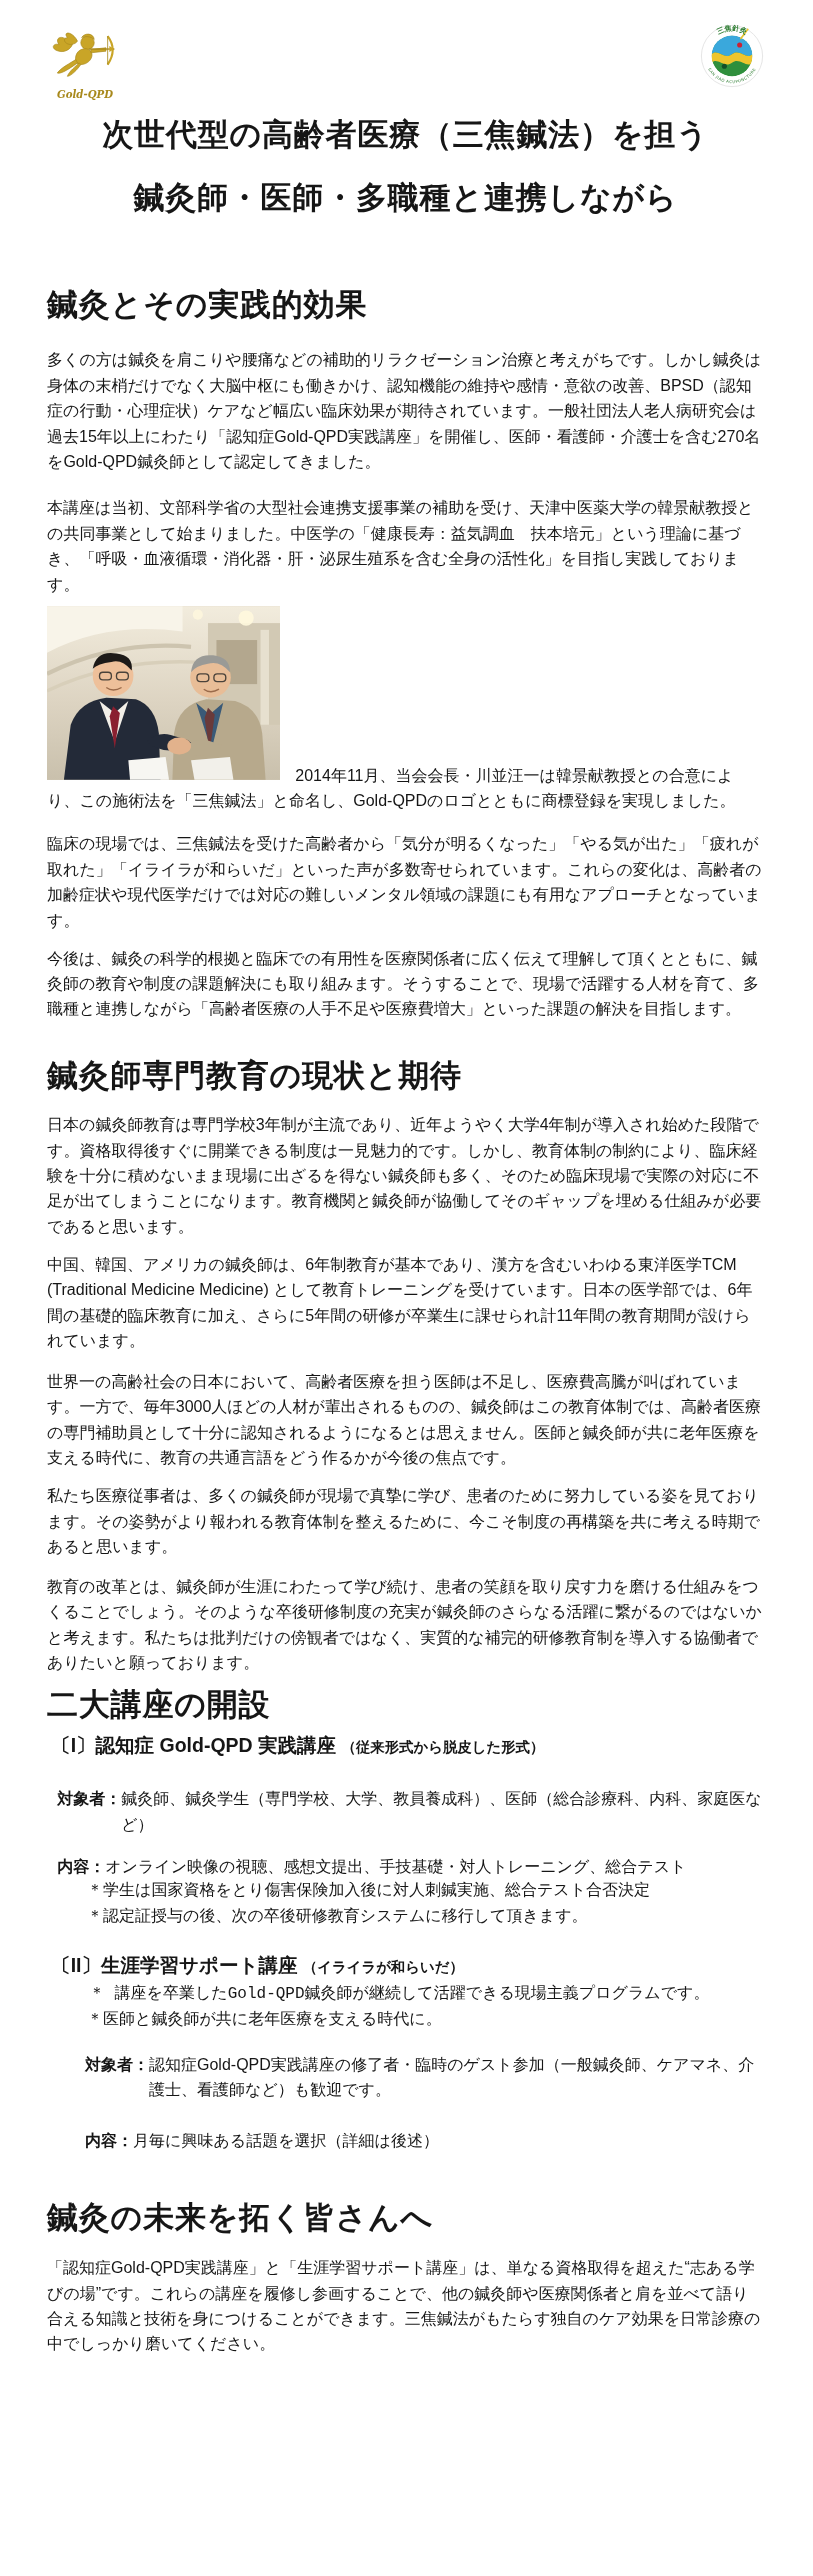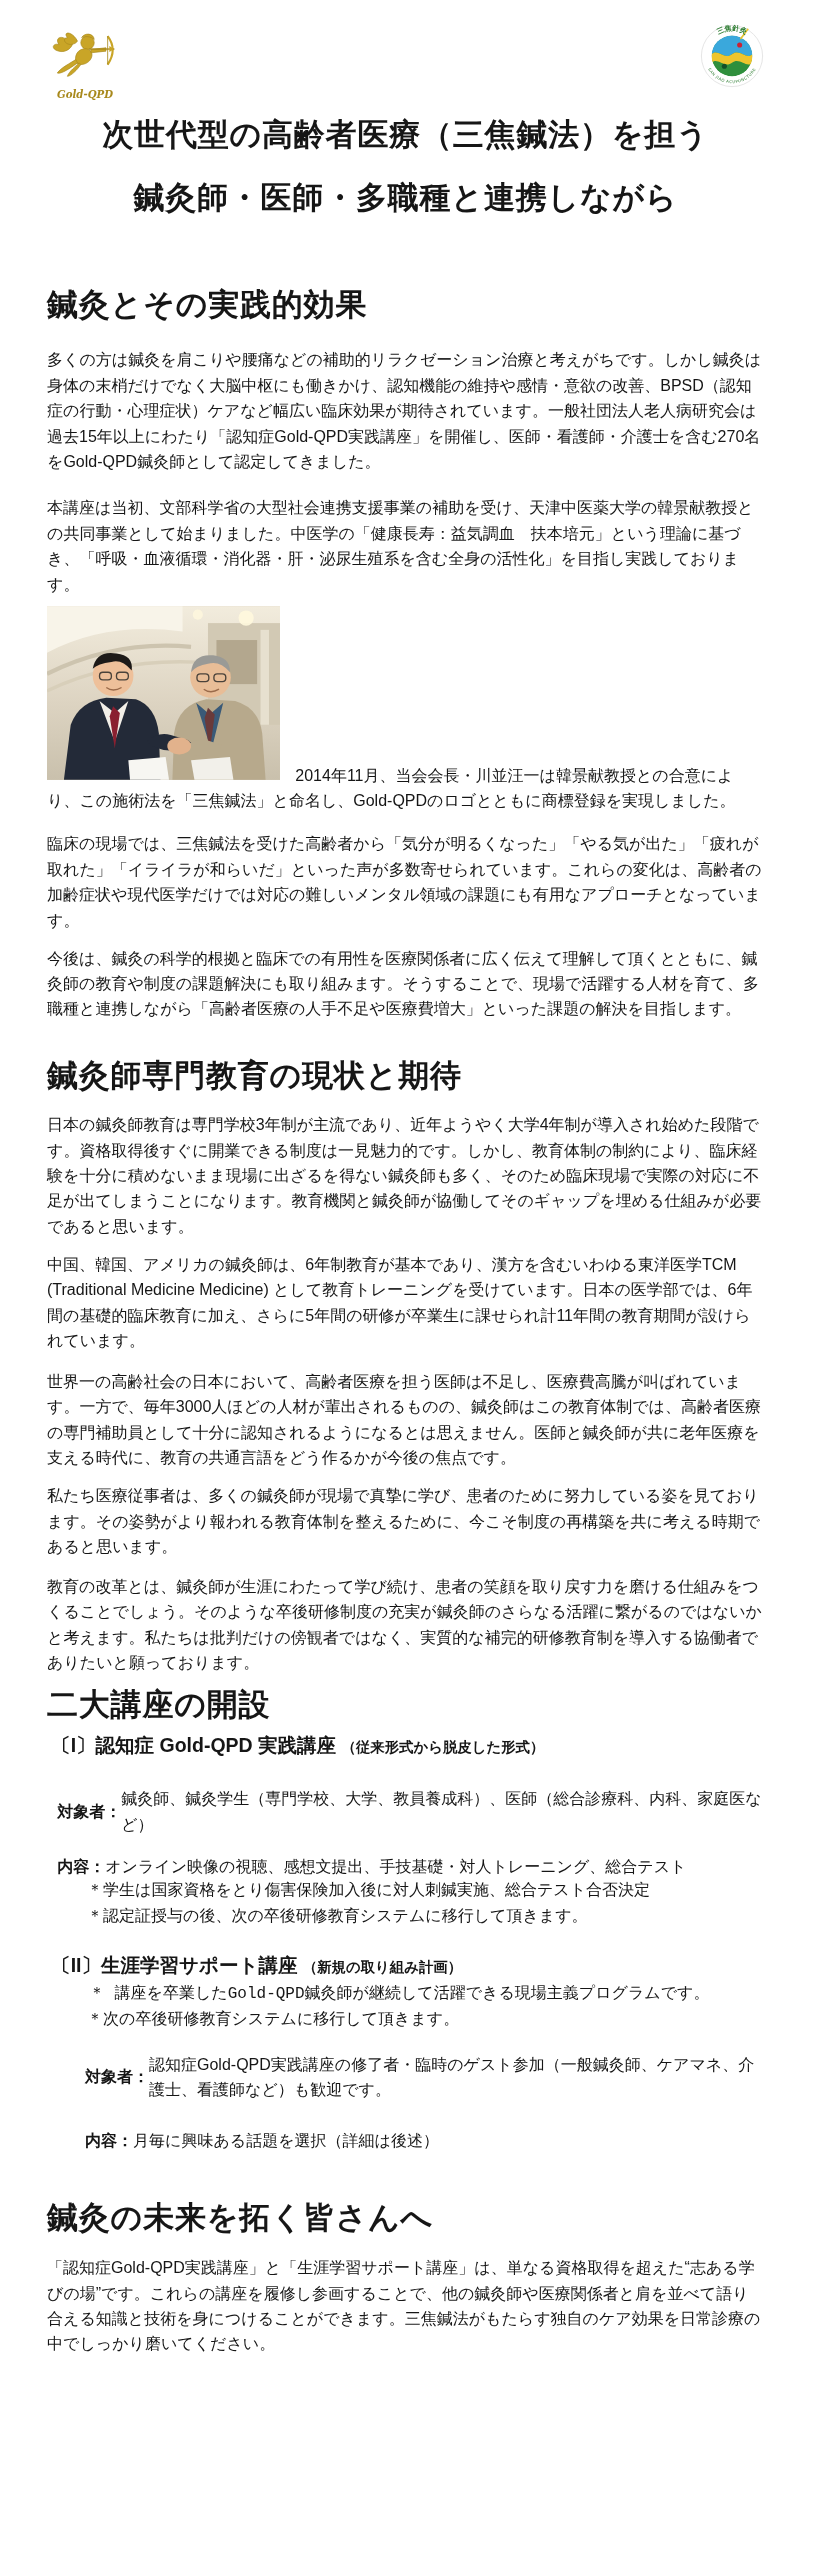--- a/index.html
+++ b/index.html
@@ -25,21 +25,21 @@
   .h-section{ font-weight:bold; font-size:31px; line-height:32px; letter-spacing:0.8px;}
   .photo-wrap{margin-top:8.5px;}
   .photo{
     float:left;width:233px;height:174px;margin-right:15.3px;
     background:#d8d0c0;
   }
   .photo svg{display:block;}
   .photo-para{padding-top:157px;}
   .course-head{ font-weight:bold; font-size:19.5px; line-height:29px; margin-left:4.2px;}
   .course-note{ font-size:14.4px; letter-spacing:0;}
-  .kv{display:flex;align-items:center;}
+  .kv{display:flex;}
   .kv .kv-label{flex:none;font-weight:bold;white-space:nowrap;}
   .kv .kv-value{flex:1;}
   .indent1{margin-left:10.2px;}
   .indent2{margin-left:40px;font-family:Liberation Mono, monospace;}
   .indent3{margin-left:38px;}
   .closing{font-weight:bold;}
   .gold-script{
     font-family:"DejaVu Serif","Liberation Serif",serif;
     font-style:italic;font-weight:bold;
     font-size:10.2px;color:#a8891c;text-align:center;margin-top:-3.4px;
@@ -185,24 +185,24 @@
 
   <div class="kv indent1" style="margin-top:17px;">
     <span class="kv-label">内容：</span>
     <span class="kv-value">オンライン映像の視聴、感想文提出、手技基礎・対人トレーニング、総合テスト</span>
   </div>
   <div class="indent2">＊学生は国家資格をとり傷害保険加入後に対人刺鍼実施、総合テスト合否決定</div>
   <div class="indent2">＊認定証授与の後、次の卒後研修教育システムに移行して頂きます。</div>
 
   <div class="course-head" style="margin-top:21px;">
     <span>〔II〕生涯学習サポート講座</span>
-    <span class="course-note">（新規の取り組み計画）</span>
+    <span class="course-note">（イライラが和らいだ）</span>
   </div>
   <div class="indent2" style="margin-left:42px;">＊ 講座を卒業したGold-QPD鍼灸師が継続して活躍できる現場主義プログラムです。</div>
-  <div class="indent2">＊次の卒後研修教育システムに移行して頂きます。</div>
+  <div class="indent2">＊医師と鍼灸師が共に老年医療を支える時代に。</div>
 
   <div class="kv indent3" style="margin-top:18.6px;">
     <span class="kv-label">対象者：</span>
     <span class="kv-value">認知症Gold-QPD実践講座の修了者・臨時のゲスト参加（一般鍼灸師、ケアマネ、介護士、看護師など）も歓迎です。</span>
   </div>
 
   <div class="kv indent3" style="margin-top:25.4px;">
     <span class="kv-label">内容：</span>
     <span class="kv-value">月毎に興味ある話題を選択（詳細は後述）</span>
   </div>

